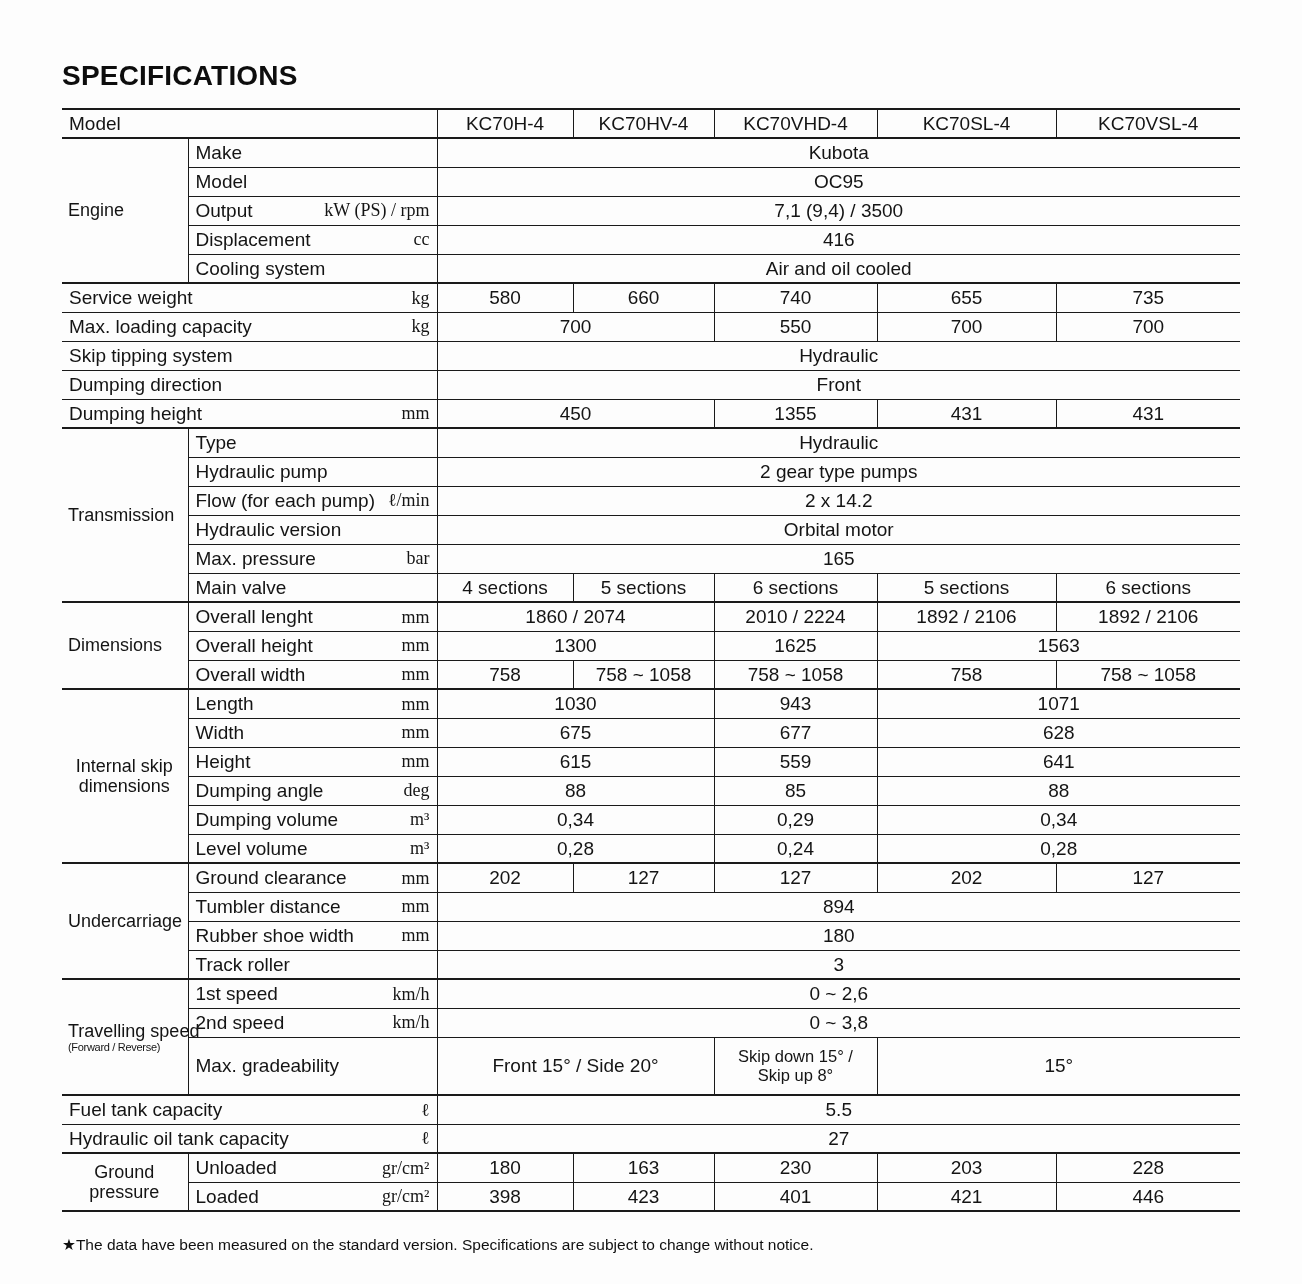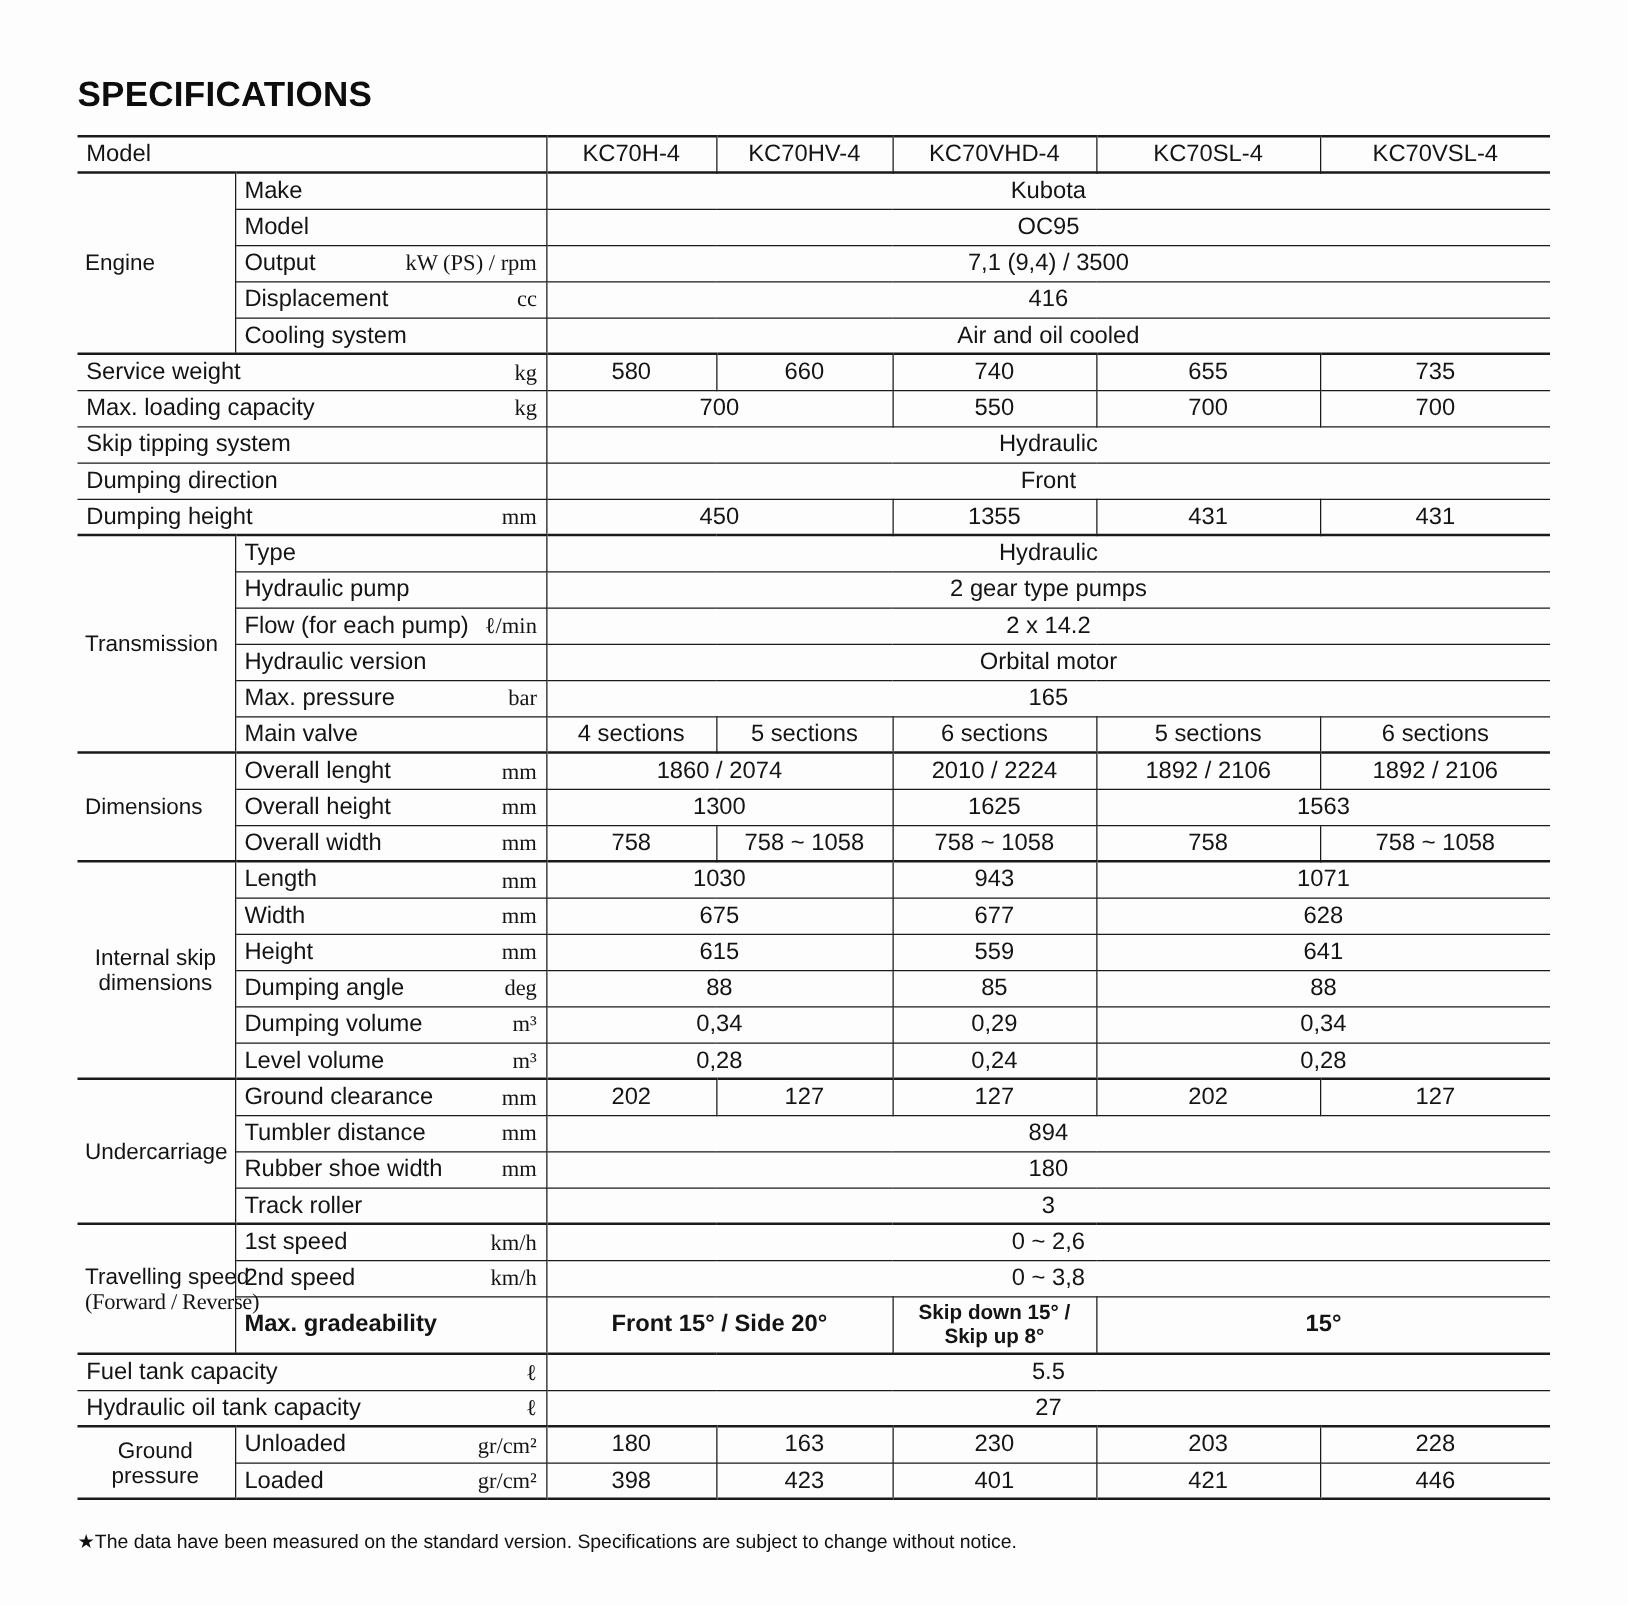--- a/index.html
+++ b/index.html
@@ -29,33 +29,33 @@
     padding: 0 7px;
     height: 29px;
     font-weight: normal;
     vertical-align: middle;
     line-height: 1.12;
   }
   tr > *:last-child { border-right: none; }
   td.cat, td.label-full, th.label-full { border-left: none; }
   tbody tr:first-child > *, tr.thick > * { border-top-width: 2px; }
   tbody tr:last-child > *, td.bb-thick { border-bottom-width: 2px; }
-  tr.tall > td { height: 46px; font-weight: bold; }
+  tr.tall > td { height: 58px; }
 
   .cw { display: flex; align-items: center; width: 100%; }
   .val .cw { justify-content: center; text-align: center; white-space: pre-line; }
   .attr .cw, .label-full .cw { justify-content: space-between; text-align: right; }
   .cat .cw {
     flex-direction: column;
     align-items: flex-start;
     justify-content: center;
     text-align: center;
   }
   td.cat { font-size: 18px; padding-left: 6px; }
-  .cat .sub { font-size: 18px; white-space: nowrap; letter-spacing: -0.3px; font-family: Liberation Serif, serif; }
+  .cat .sub { font-size: 11px; white-space: nowrap; letter-spacing: -0.3px; }
   .unit { font-size: 18px; padding-left: 6px; white-space: nowrap; font-family: Liberation Serif, serif; }
   .lbl { white-space: nowrap; }
   td.small { font-size: 16.5px; }
   .footnote {
     margin-top: 24px;
     font-size: 15.5px;
     color: #101010;
   }
 </style>
 </head>

